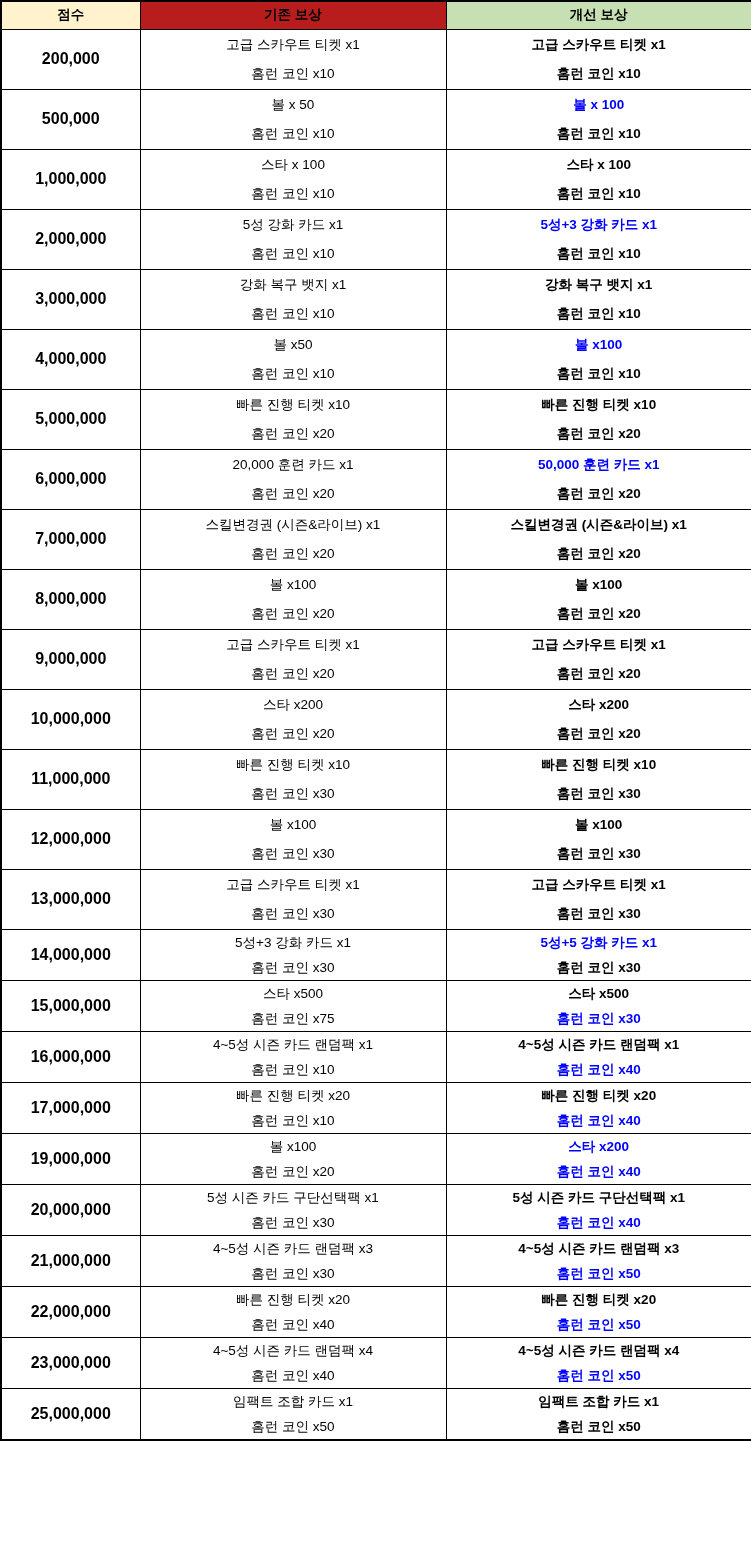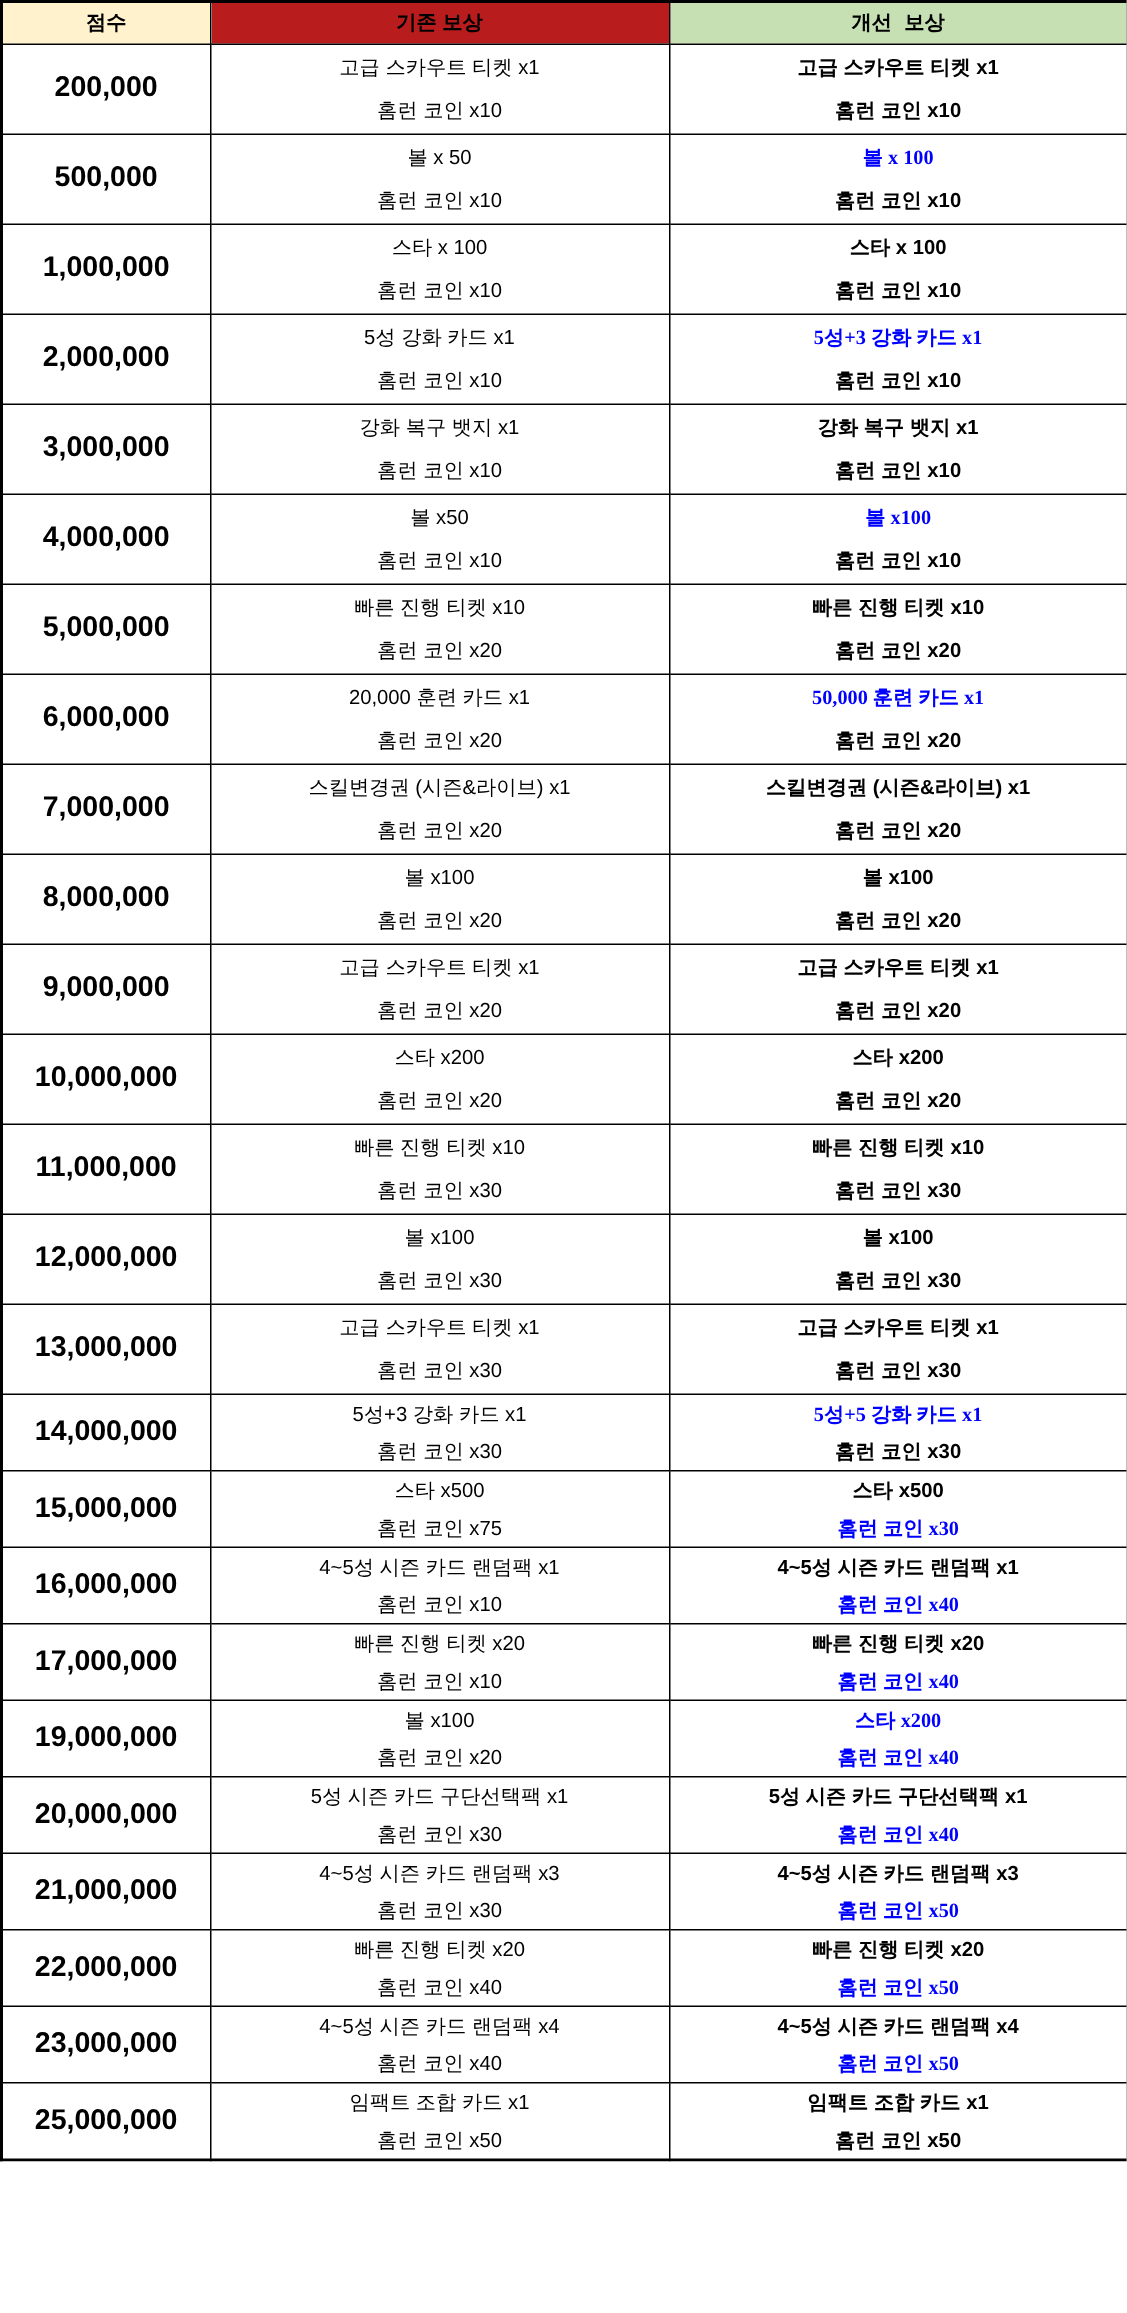--- a/index.html
+++ b/index.html
@@ -25,53 +25,53 @@
     vertical-align: middle;
     overflow: hidden;
   }
   thead th {
     height: 28px;
     font-size: 13.5px;
     font-weight: 700;
     color: #000;
   }
   td.score {
-    font-size: 19px;
+    font-size: 16px;
     font-weight: 700;
     color: #000;
     letter-spacing: 0px;
   }
   td.old, td.new {
     font-size: 13.5px;
     color: #000;
     padding: 0 4px;
   }
   td.old { font-weight: 400; }
   td.new { font-weight: 700; }
   tr.tall td    { height: 60px; }
   tr.compact td { height: 51px; }
   tr.tall .line    { line-height: 29px; }
   tr.compact .line { line-height: 25px; }
-  .line.changed { color: var(--highlight, #0000FF); font-family: Liberation Serif, serif; }
+  .line.changed { color: var(--highlight, #0000FF); }
 </style>
 </head>
 <body>
 
 <div class="page">
   <table class="reward-table">
     <colgroup>
       <col class="c-score">
       <col class="c-old">
       <col class="c-new">
     </colgroup>
     <thead>
       <tr>
         <th style="background: rgb(255, 242, 204);">점수</th>
         <th style="background: #b91c1c;">기존 보상</th>
-        <th style="background: rgb(198, 224, 180); font-family: Liberation Mono, monospace;">개선 보상</th>
+        <th style="background: rgb(198, 224, 180);">개선 보상</th>
       </tr>
     </thead>
     <tbody>
   <tr class="tall">
     <td class="score">200,000</td>
     <td class="old">
       <div class="line">고급 스카우트 티켓 x1</div>
       <div class="line">홈런 코인 x10</div>
     </td>
     <td class="new">

